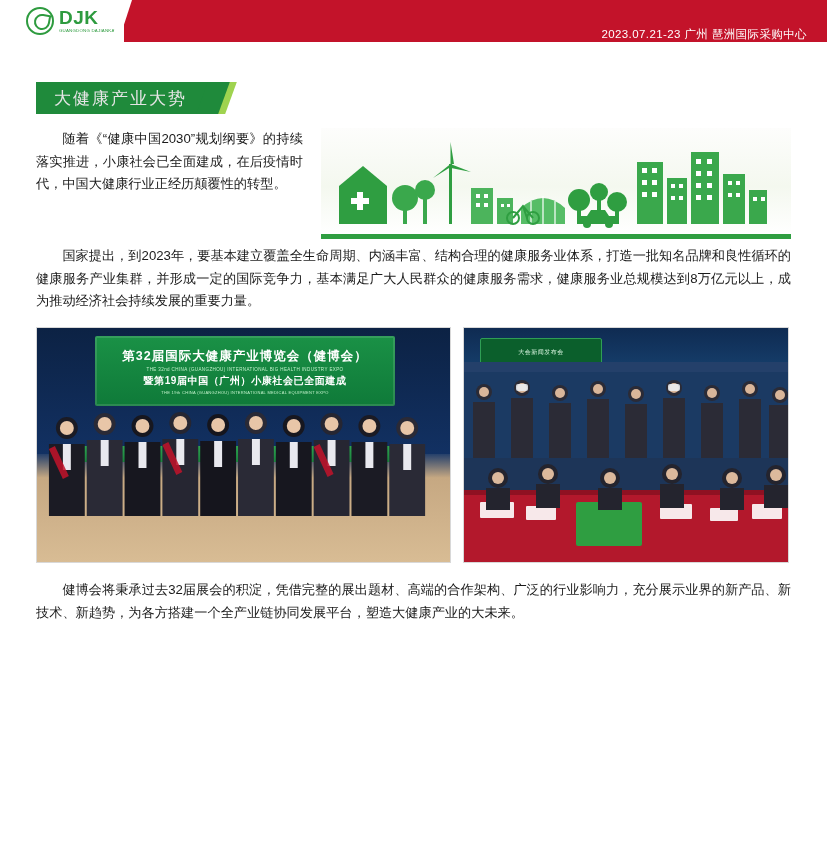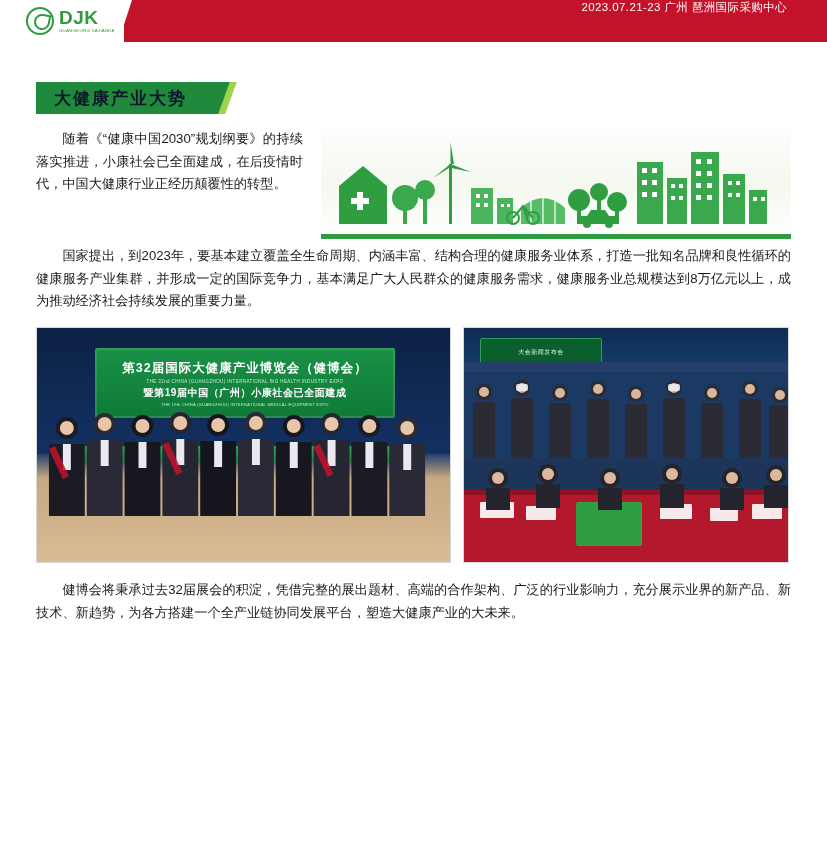--- a/index.html
+++ b/index.html
@@ -71,23 +71,23 @@
     font-size: 4.4px;
     color: #2e9b3f;
     letter-spacing: 0.2px;
     margin-top: 2px;
     white-space: nowrap;
   }
   .header-bar {
     flex: 1;
     background: #c3132a;
     display: flex;
-    align-items: flex-start;
+    align-items: flex-end;
     justify-content: flex-end;
-    padding-right: 40px;
+    padding-right: 20px;
     box-sizing: border-box;
   }
   .header-meta {
     color: #ffffff;
     font-size: 11.5px;
     letter-spacing: 0.4px;
     white-space: nowrap;
   }
   .header-accent {
     position: absolute;
@@ -136,23 +136,23 @@
     content: "";
     position: absolute;
     right: -18px;
     top: 0;
     width: 10px;
     height: 32px;
     background: #9fd34f;
     transform: skewX(-20deg);
   }
   .banner-text {
-    color: #0f172a;
+    color: #e5e5e5;
     font-size: 17px;
-    font-weight: bold;
+    font-weight: normal;
     letter-spacing: 2px;
     position: relative;
     z-index: 2;
     white-space: nowrap;
   }
 
   
   .intro-wrap {
     margin-top: 14px;
     position: relative;
@@ -211,21 +211,21 @@
   }
 
   
   .pl-wall {
     position: absolute;
     left: 0; top: 0; right: 0; height: 128px;
     background: linear-gradient(180deg,#0c2244 0%, #123163 100%);
   }
   .pl-banner {
     position: absolute;
-    left: 58px; top: 20px;
+    left: 58px; top: 8px;
     width: 300px; height: 70px;
     background: linear-gradient(180deg,#1a9146 0%, #0f7a39 100%);
     border-radius: 2px;
     display: flex;
     flex-direction: column;
     align-items: center;
     justify-content: center;
     gap: 2px;
     box-shadow: 0 0 0 2px rgba(255,255,255,.12) inset;
   }

